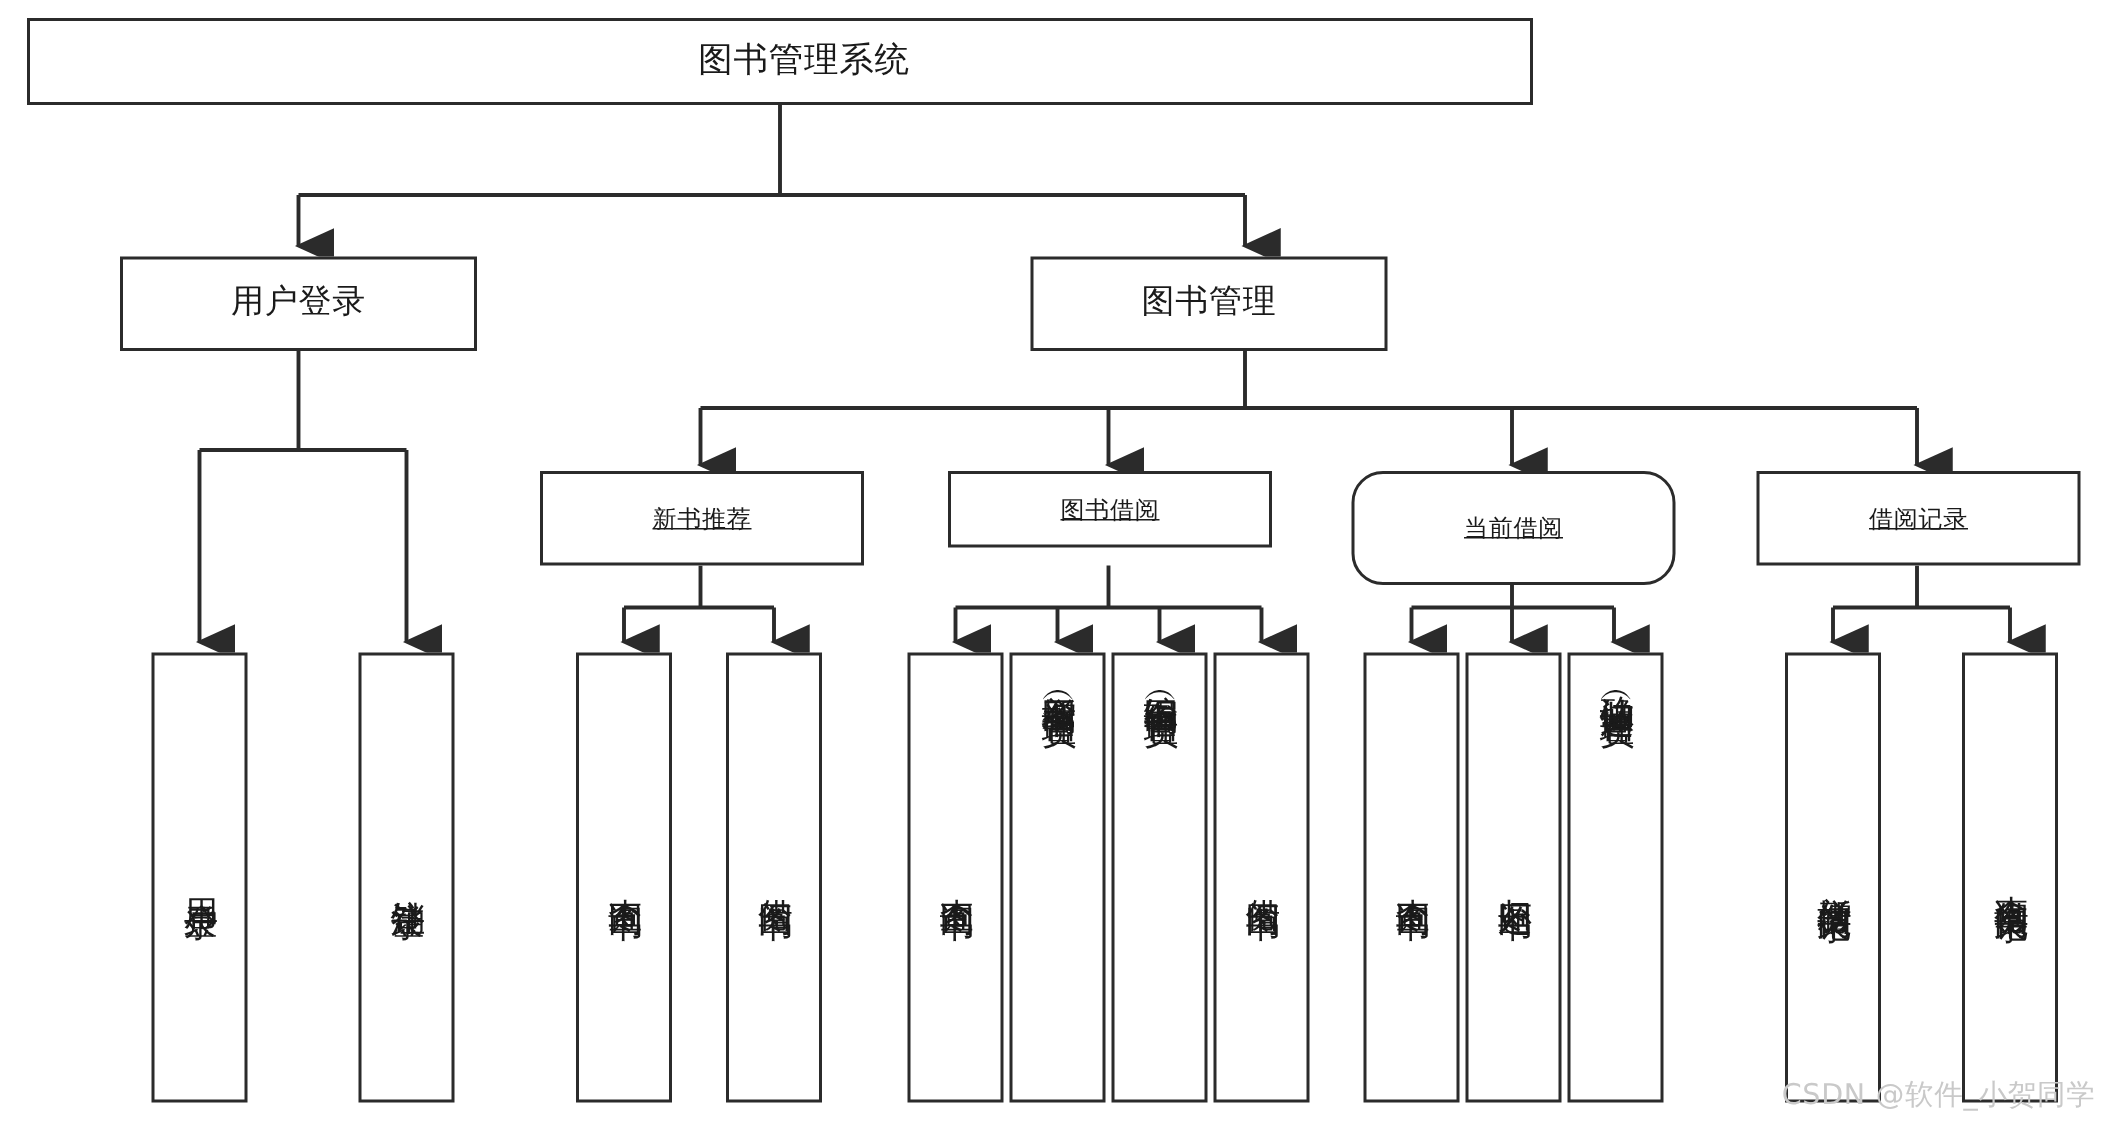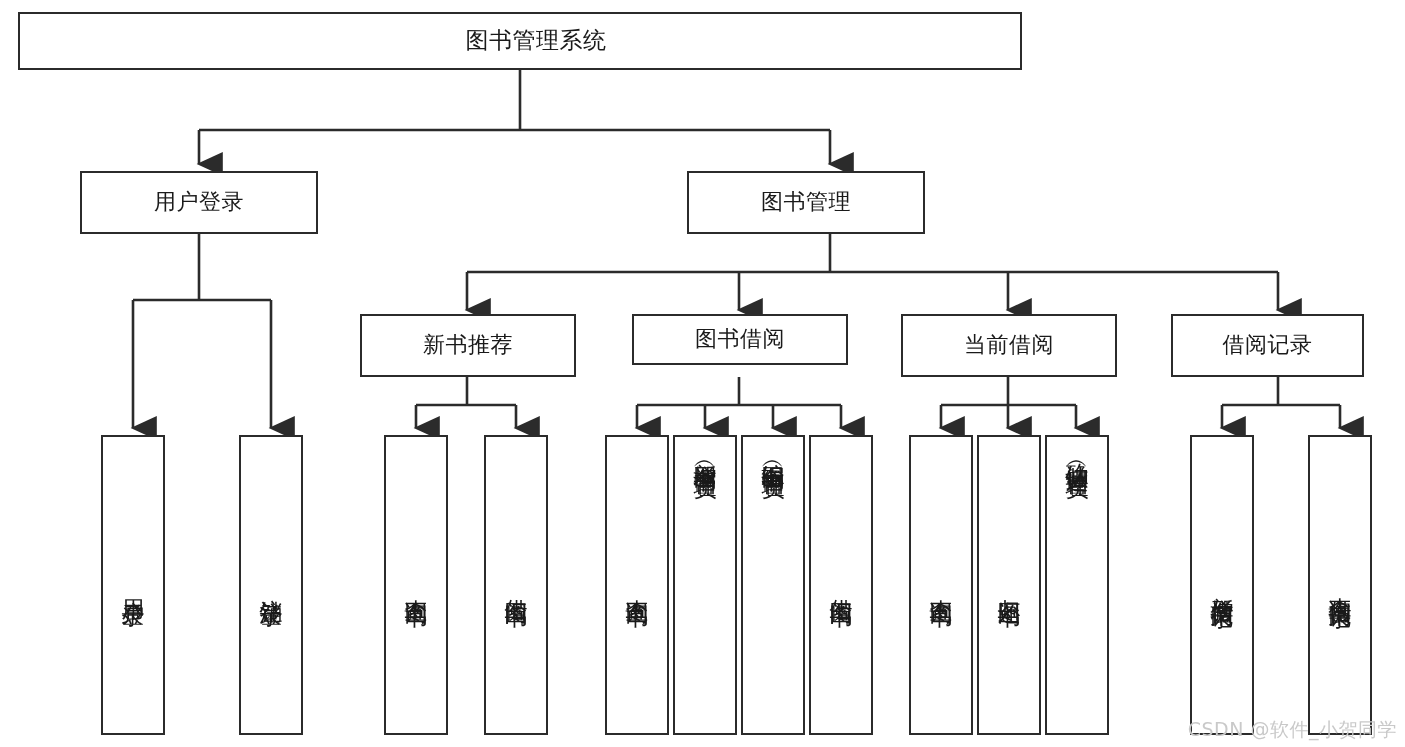--- a/index.html
+++ b/index.html
@@ -40,21 +40,21 @@
   .node.level-0 { border-width: 2.5px; }
   .node .label-h {
     font-size: 23px;
     line-height: 1.2;
     letter-spacing: 0.5px;
     white-space: nowrap;
     text-align: center;
   }
   .node.level-0 .label-h { font-size: 23px; }
   .node.level-1 .label-h { font-size: 22px; }
-  .node.level-2 .label-h { font-size: 22px; }
+  .node.level-2 .label-h { font-size: 16px; text-decoration: underline; }
   .node.leaf {
     border-width: 2.5px;
     align-items: flex-start;
     justify-content: center;
     padding-top: 8px;
   }
   .node.leaf .label-v {
     writing-mode: vertical-rl;
     text-orientation: upright;
     font-size: 23px;
@@ -148,25 +148,25 @@
   </div>
 
   <div class="node level-2" style="left:360px; top:314px; width:216px; height:63px;">
     <span class="label-h">新书推荐</span>
   </div>
 
   <div class="node level-2" style="left:632px; top:314px; width:216px; height:51px;">
     <span class="label-h">图书借阅</span>
   </div>
 
-  <div class="node level-2" style="left:901px; top:314px; width:216px; height:63px;">
+  <div class="node level-2" style="left:901px; top:314px; width:216px; height:76px;border-radius:21px;">
     <span class="label-h">当前借阅</span>
   </div>
 
-  <div class="node level-2" style="left:1171px; top:314px; width:193px; height:63px;">
+  <div class="node level-2" style="left:1171px; top:314px; width:216px; height:63px;">
     <span class="label-h">借阅记录</span>
   </div>
 
   <div class="node leaf mid-text" style="left:101px; top:435px; width:64px; height:300px;">
     <span class="label-v">用户登录</span>
   </div>
 
   <div class="node leaf mid-text" style="left:239px; top:435px; width:64px; height:300px;">
     <span class="label-v">注销登录</span>
   </div>

